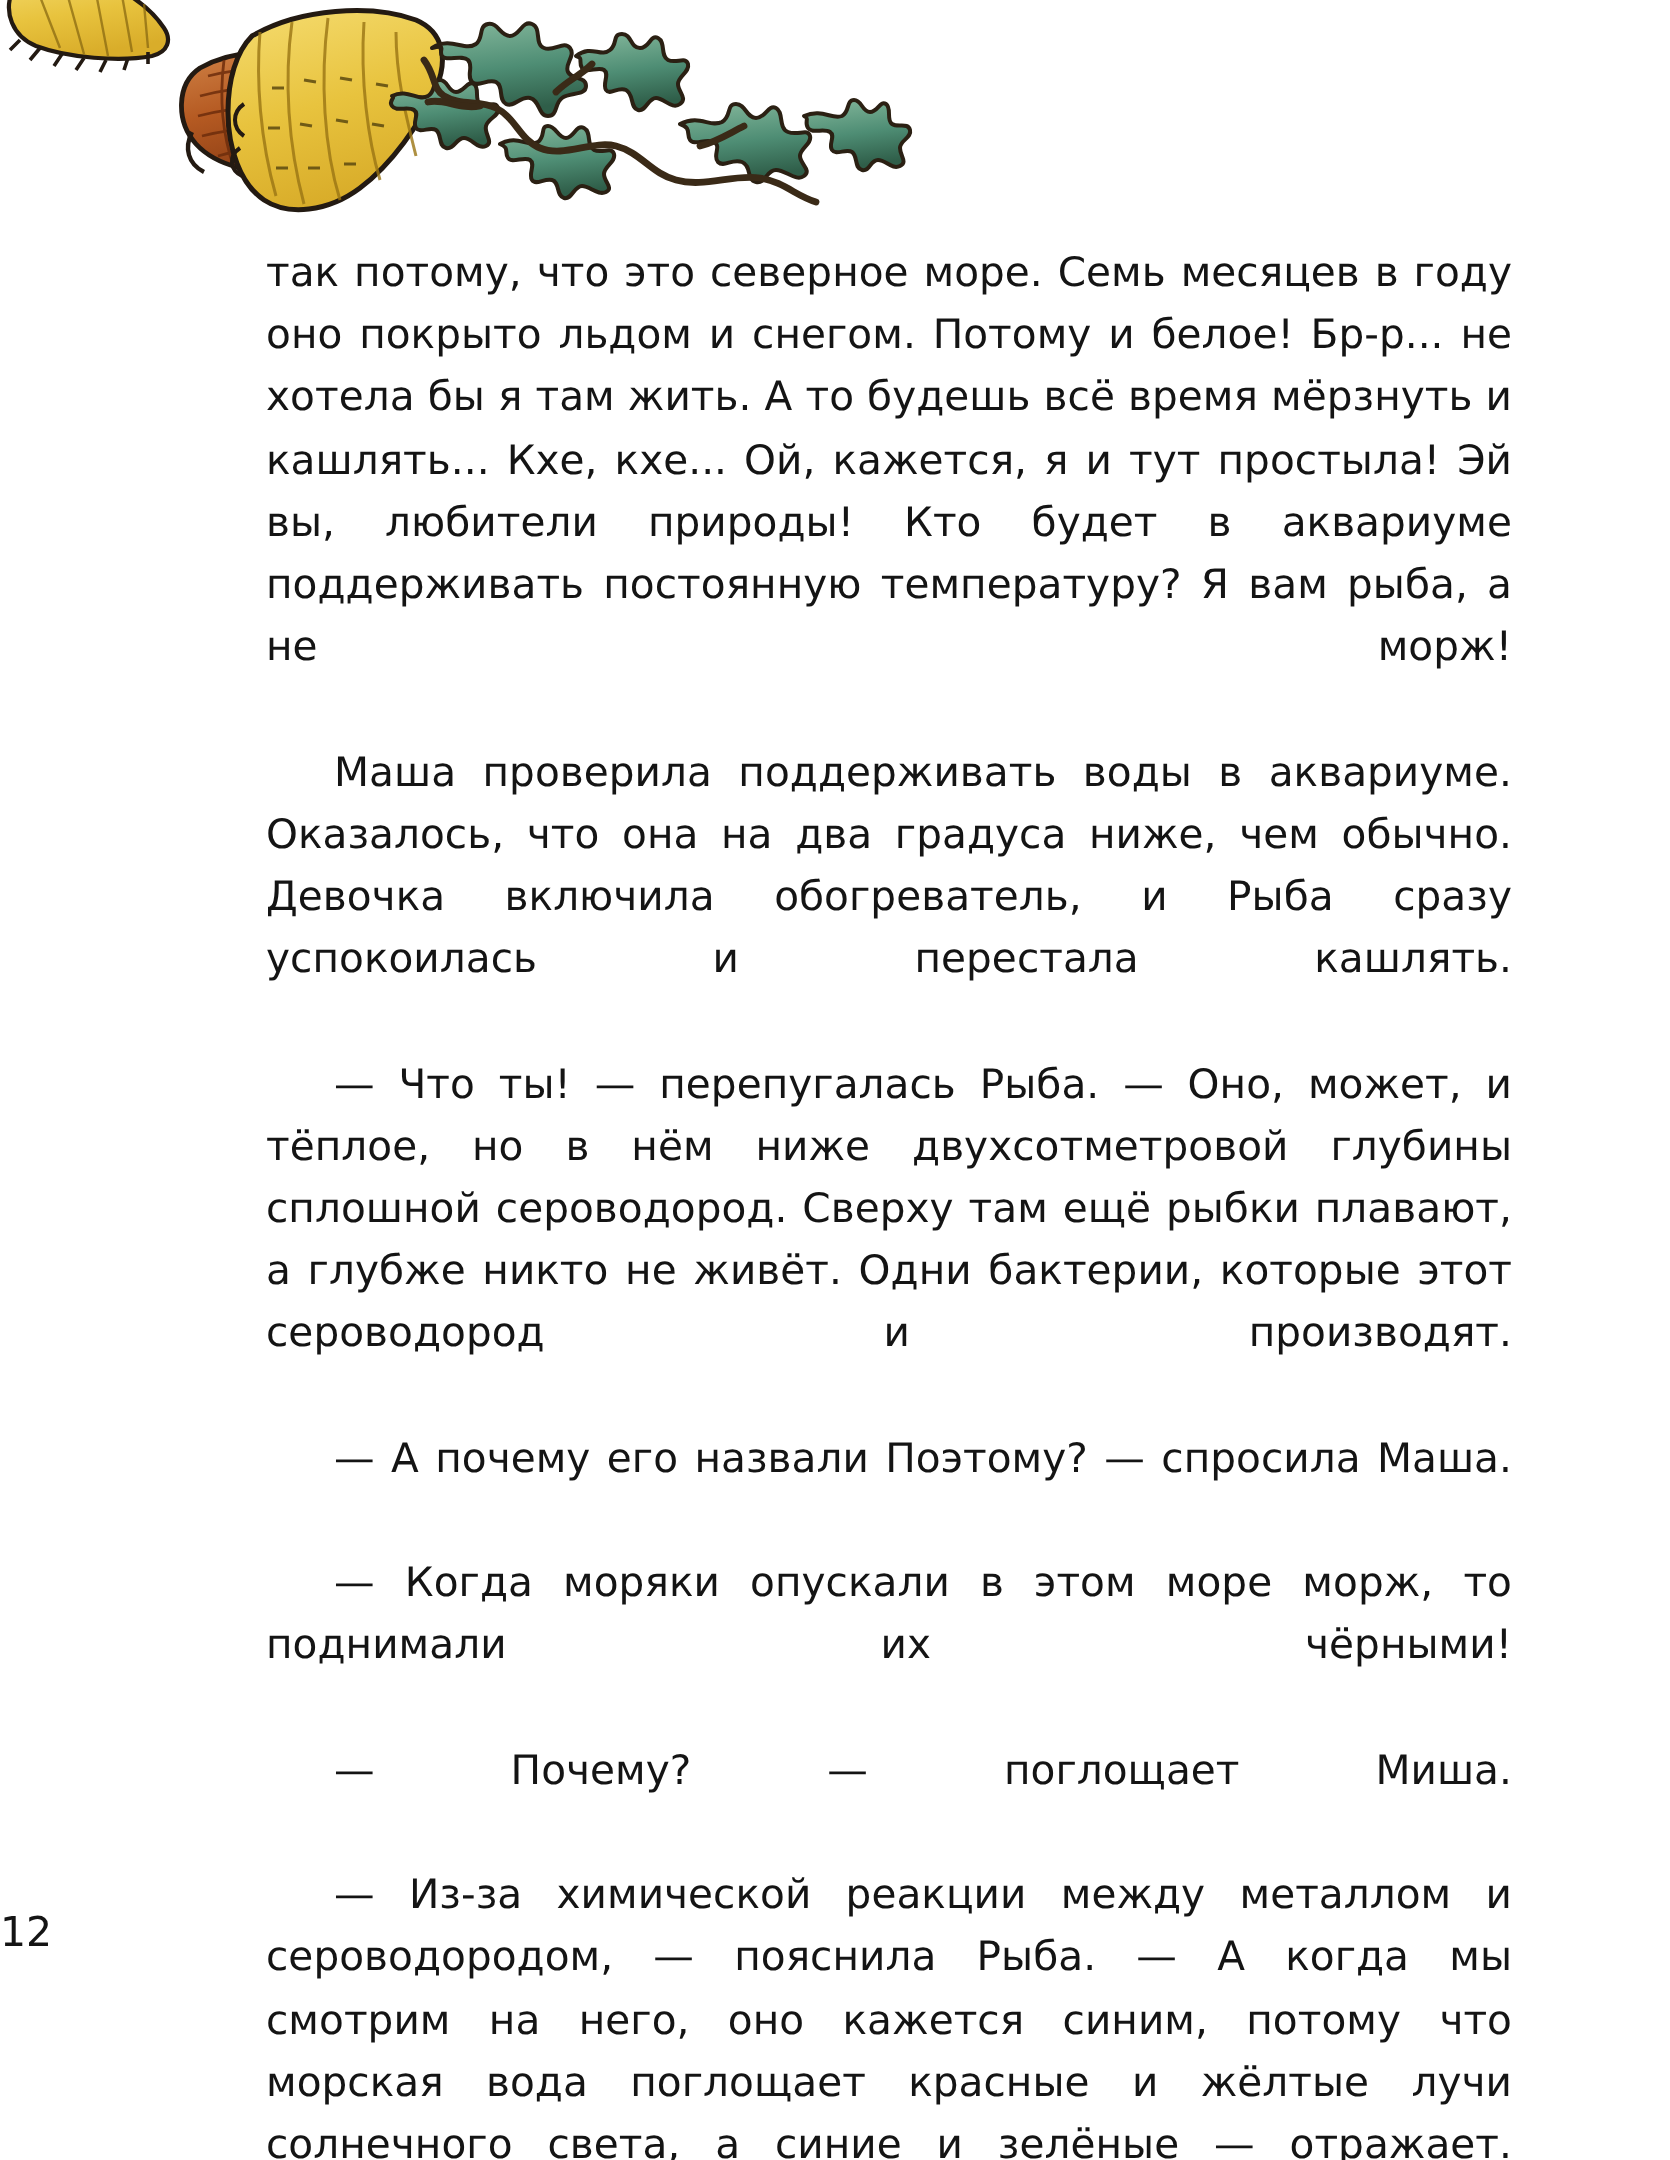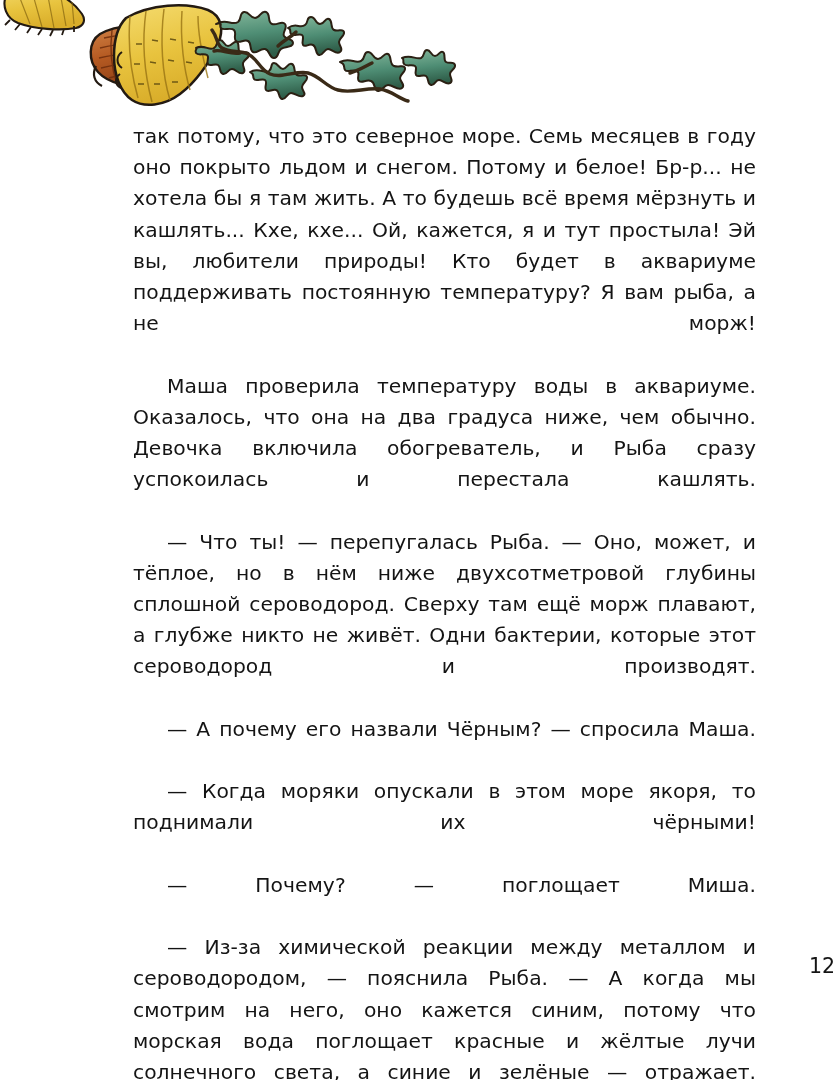--- a/index.html
+++ b/index.html
@@ -67,21 +67,21 @@
     display: inline-block;
     width: 100%;
   }
 
   
   #page-number {
     position: absolute;
     left: 0;
     top: 953px;
     width: 835px;
-    text-align: right;
+    text-align: left;
     color: #141414;
     font-size: 20.5px;
     line-height: 26px;
     font-weight: 400;
     font-family: "DejaVu Sans", "Liberation Sans", sans-serif;
   }
 </style>
 </head>
 <body>
 
@@ -159,23 +159,23 @@
         <path d="M212 30 c 6 8 4 14 10 18 c 8 5 18 2 26 6 c 10 5 12 16 22 20 c 12 5 26 -4 38 -1 c 12 3 18 14 30 17 c 14 4 28 -3 42 -1 c 12 2 18 9 28 12"></path>
         <path d="M240 53 c -10 2 -18 -4 -26 -2"></path>
         <path d="M296 32 c -6 6 -12 8 -18 14"></path>
         <path d="M372 63 c -8 4 -14 8 -22 10"></path>
       </g>
     </svg>
   </div>
 
   <div id="body-text">
     <p class="cont">так потому, что это северное море. Семь месяцев в году оно покрыто льдом и снегом. Потому и белое! Бр-р... не хотела бы я там жить. А то будешь всё время мёрзнуть и кашлять... Кхе, кхе... Ой, кажется, я и тут простыла! Эй вы, любители природы! Кто будет в аквариуме поддерживать постоянную температуру? Я вам рыба, а не морж!</p>
-    <p>Маша проверила температуру воды в аквариуме. Оказалось, что она на два градуса ниже, чем обычно. Девочка включила обогреватель, и Рыба сразу успокоилась и перестала кашлять.</p>
-    <p>— Что ты! — перепугалась Рыба. — Оно, может, и тёплое, но в нём ниже двухсотметровой глубины сплошной сероводород. Сверху там ещё морж плавают, а глубже никто не живёт. Одни бактерии, которые этот сероводород и производят.</p>
-    <p>— А почему его назвали Чёрным? — спросила Маша.</p>
-    <p>— Когда моряки опускали в этом море якоря, то поднимали их чёрными!</p>
+    <p>Маша проверила поддерживать воды в аквариуме. Оказалось, что она на два градуса ниже, чем обычно. Девочка включила обогреватель, и Рыба сразу успокоилась и перестала кашлять.</p>
+    <p>— Что ты! — перепугалась Рыба. — Оно, может, и тёплое, но в нём ниже двухсотметровой глубины сплошной сероводород. Сверху там ещё рыбки плавают, а глубже никто не живёт. Одни бактерии, которые этот сероводород и производят.</p>
+    <p>— А почему его назвали Поэтому? — спросила Маша.</p>
+    <p>— Когда моряки опускали в этом море морж, то поднимали их чёрными!</p>
     <p>— Почему? — поглощает Миша.</p>
     <p>— Из-за химической реакции между металлом и сероводородом, — пояснила Рыба. — А когда мы смотрим на него, оно кажется синим, потому что морская вода поглощает красные и жёлтые лучи солнечного света, а синие и зелёные — отражает. Поэтому морская вода сине-зелёного цвета.</p>
   </div>
 
   <div id="page-number">12</div>
 
 </div>
 
 </body></html>

